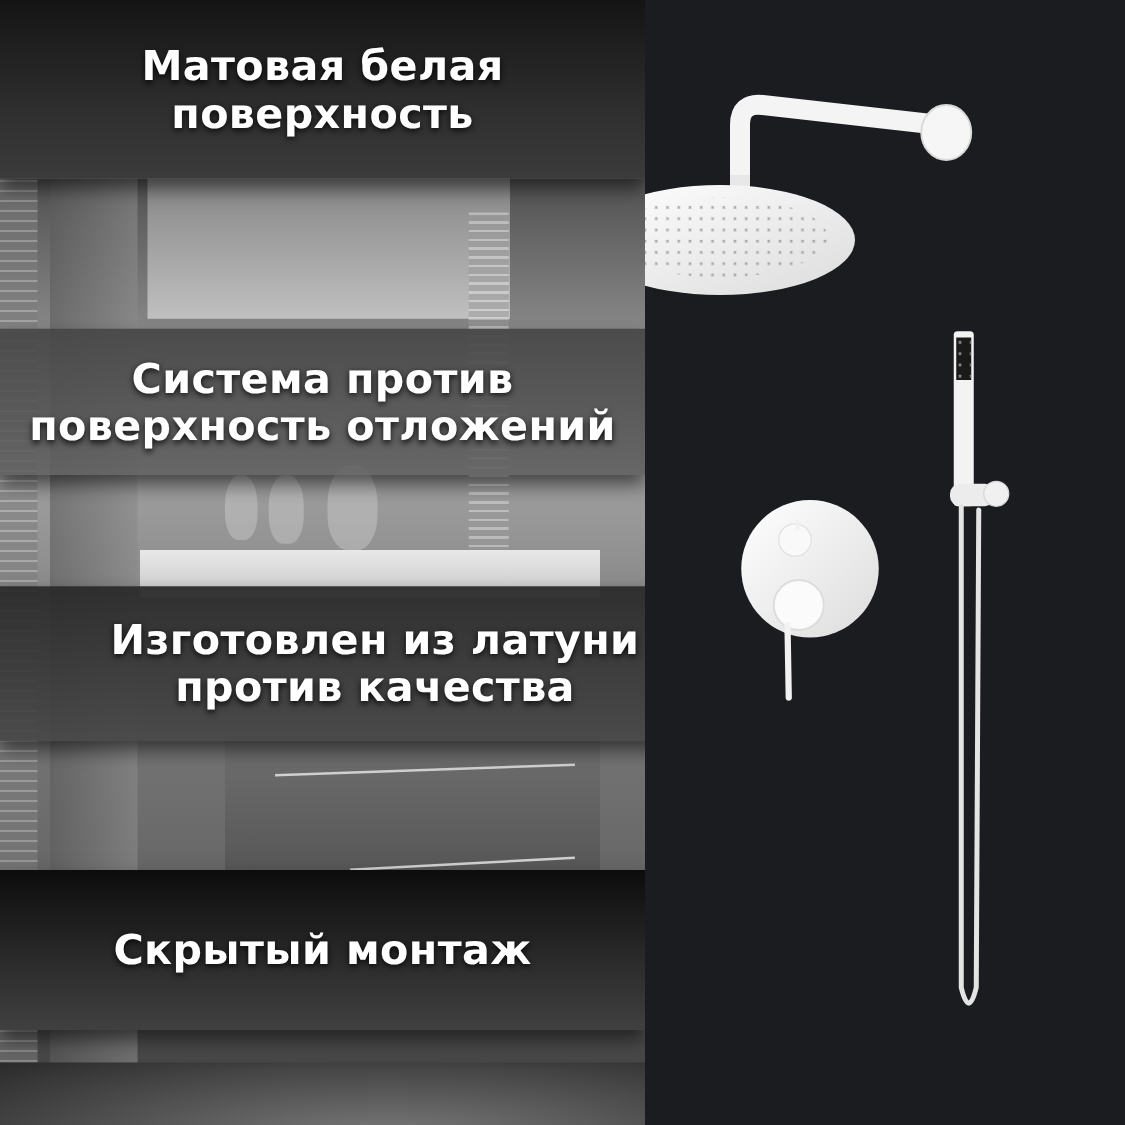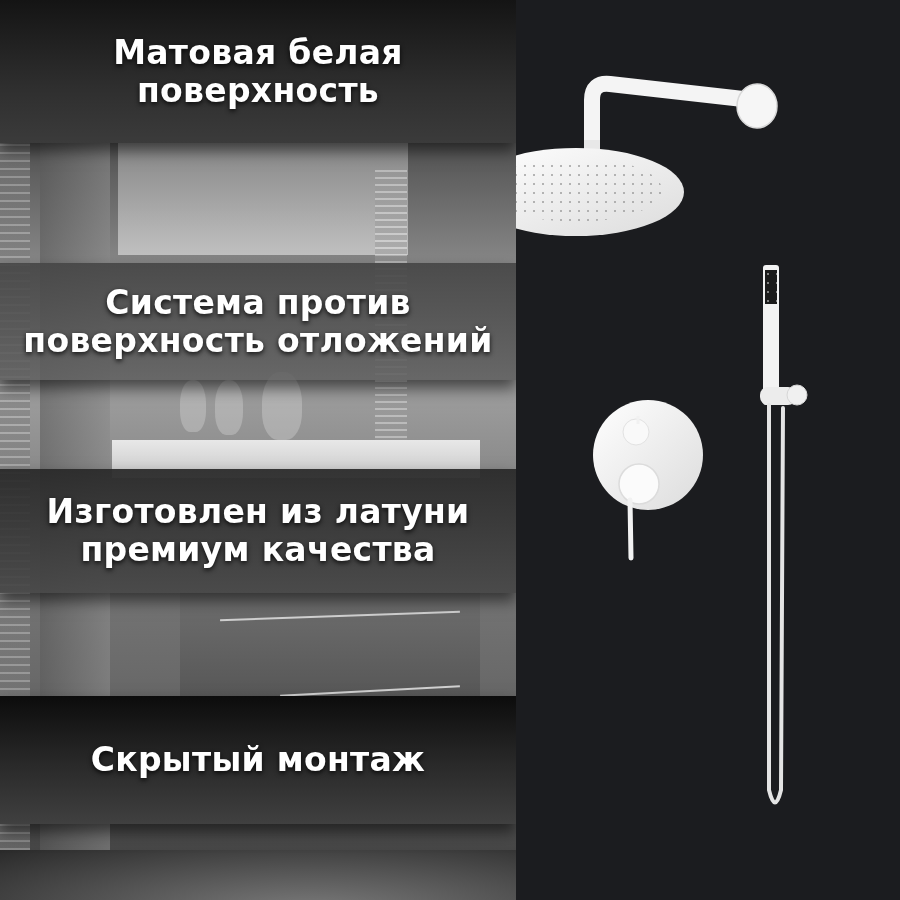--- a/index.html
+++ b/index.html
@@ -18,21 +18,21 @@
   .cabinet2{position:absolute;left:180px;top:590px;width:300px;height:115px;background:linear-gradient(180deg,#6f6f6f,#555);}
   .handle{position:absolute;height:2px;background:#d0d0d0;}
   .rug{position:absolute;left:0;top:850px;width:516px;height:50px;
     background:radial-gradient(ellipse at 60% 120%,#7a7a7a 0%,#4a4a4a 60%,#2a2a2a 100%);}
   .band{position:absolute;left:0;width:516px;display:flex;flex-direction:column;align-items:center;justify-content:center;
     box-shadow:0 8px 14px rgba(0,0,0,.55);}
   .band-text{color:#fff;font-weight:bold;font-size:33px;line-height:38px;text-align:center;letter-spacing:.3px;
     text-shadow:0 2px 5px rgba(0,0,0,.85);}
   .b1{top:0;height:143px;background:linear-gradient(180deg,#141414 0%,#2e2e2e 60%,#3b3b3b 100%);}
   .b2{top:246px;height:117px;background:linear-gradient(180deg,rgba(70,70,70,.92),rgba(95,95,95,.85));margin-top:17px;}
-  .b3{top:469px;height:124px;background:linear-gradient(180deg,rgba(40,40,40,.93),rgba(70,70,70,.9));}
+  .b3{top:469px;height:124px;background:linear-gradient(180deg,rgba(40,40,40,.93),rgba(70,70,70,.9));padding-left:42px;}
   .b4{top:696px;height:128px;background:linear-gradient(180deg,#0c0c0c 0%,#2a2a2a 55%,#404040 100%);}
   .product{position:absolute;left:516px;top:0;width:384px;height:900px;}
 </style>
 </head>
 <body>
 
 <div class="left-panel">
   <div class="blinds"></div>
   <div class="wall-col"></div>
   <div class="mirror"></div>
@@ -49,21 +49,21 @@
   <div class="band b1">
     <div class="band-text">Матовая белая</div>
     <div class="band-text">поверхность</div>
   </div>
   <div class="band b2">
     <div class="band-text">Система против</div>
     <div class="band-text">поверхность отложений</div>
   </div>
   <div class="band b3">
     <div class="band-text">Изготовлен из латуни</div>
-    <div class="band-text">премиум качества</div>
+    <div class="band-text">против качества</div>
   </div>
   <div class="band b4">
     <div class="band-text">Скрытый монтаж</div>
   </div>
 </div>
 
 <div class="product">
   <svg width="384" height="900" viewBox="516 0 384 900">
     <defs>
       <linearGradient id="wht" x1="0" y1="0" x2="1" y2="1">

